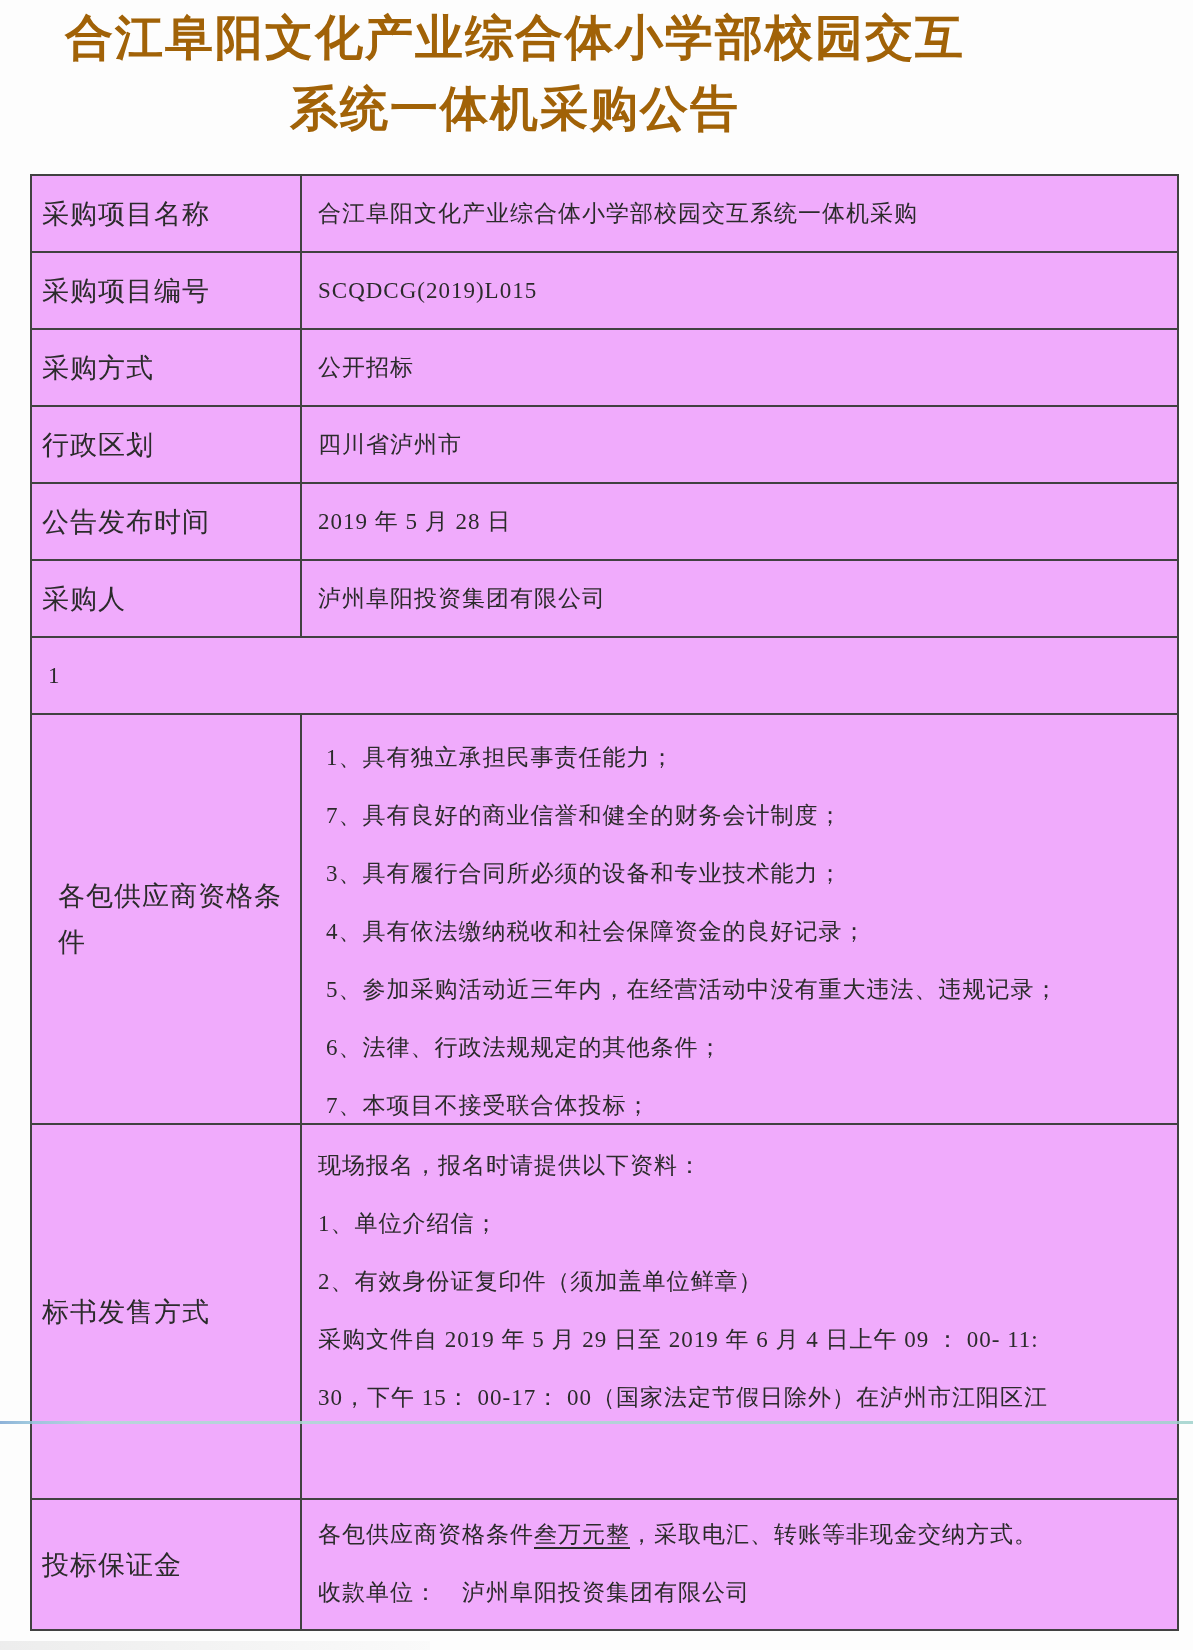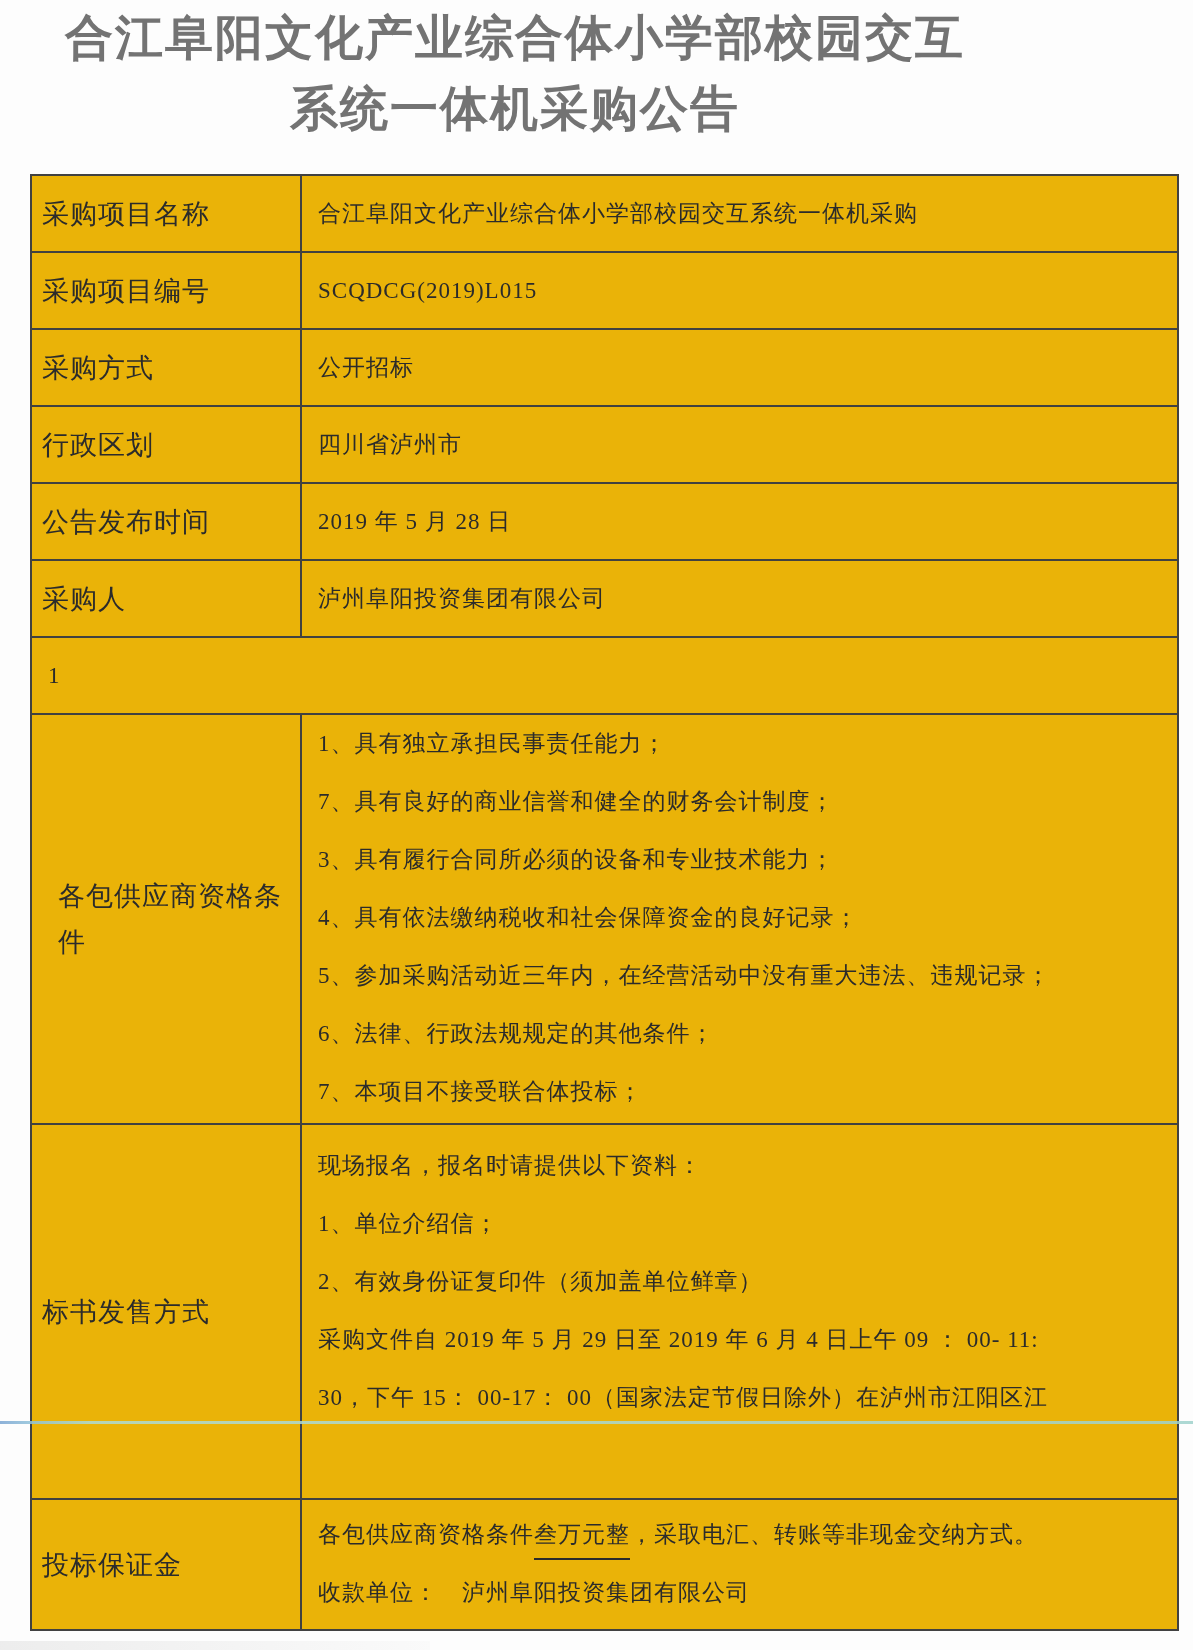--- a/index.html
+++ b/index.html
@@ -9,27 +9,27 @@
     background:#fdfdfd;
     font-family:"Liberation Serif","DejaVu Serif",serif;
     color:#2b2b2b;
     overflow:hidden;
   }
   .title{
     position:absolute;top:2px;left:0;width:1030px;
     text-align:center;
     font-size:48px;font-weight:700;
     line-height:71px;letter-spacing:2px;
-    color:#737373;
+    color:#a16207;
   }
   .tbl{
     position:absolute;left:30px;top:174px;width:1149px;
     border:2px solid #414141;
     box-sizing:border-box;
-    background:#eab308;
+    background:#f0abfc;
   }
   .row{display:flex;border-bottom:2px solid #414141;box-sizing:border-box;}
   .row:last-child{border-bottom:none;}
   .cl{
     width:270px;flex:0 0 270px;
     border-right:2px solid #414141;
     box-sizing:border-box;
     display:flex;align-items:center;
     padding-left:10px;
     font-size:27px;letter-spacing:1px;
@@ -39,27 +39,27 @@
     display:flex;align-items:center;
     padding-left:16px;
     font-size:23px;letter-spacing:1px;
     box-sizing:border-box;
   }
   .h-std{height:77px;}
   .h-qual{height:410px;}
   .h-sale{height:375px;}
   .h-dep{height:129px;}
   .multi{display:block;align-items:flex-start;}
-  .pt-qual{padding-top:0;}
+  .pt-qual{padding-top:14px;margin-left:8px;}
   .pt-sale{padding-top:12px;}
   .pt-dep{padding-top:6px;}
   .ln{line-height:58px;white-space:nowrap;}
   .wraplbl{display:inline-block;width:234px;line-height:46px;margin-left:16px;}
   .b{font-weight:400;}
-  .u{border-bottom:2px solid #2b2b2b;padding-bottom:11px;}
+  .u{border-bottom:2px solid #2b2b2b;padding-bottom:0;}
   .scanline{
     position:absolute;top:1421px;left:0;width:1193px;height:3px;
     background:linear-gradient(90deg,#7aa4d2 0px,#93c6da 35px,#aedbd4 90px,#a8d7d1 60%,#9fd2cc 100%);
     opacity:.85;
   }
   .smudge{
     position:absolute;bottom:0;left:0;width:430px;height:9px;
     background:linear-gradient(90deg,#d9d9d9,#f6f6f6);
     opacity:.45;
   }

